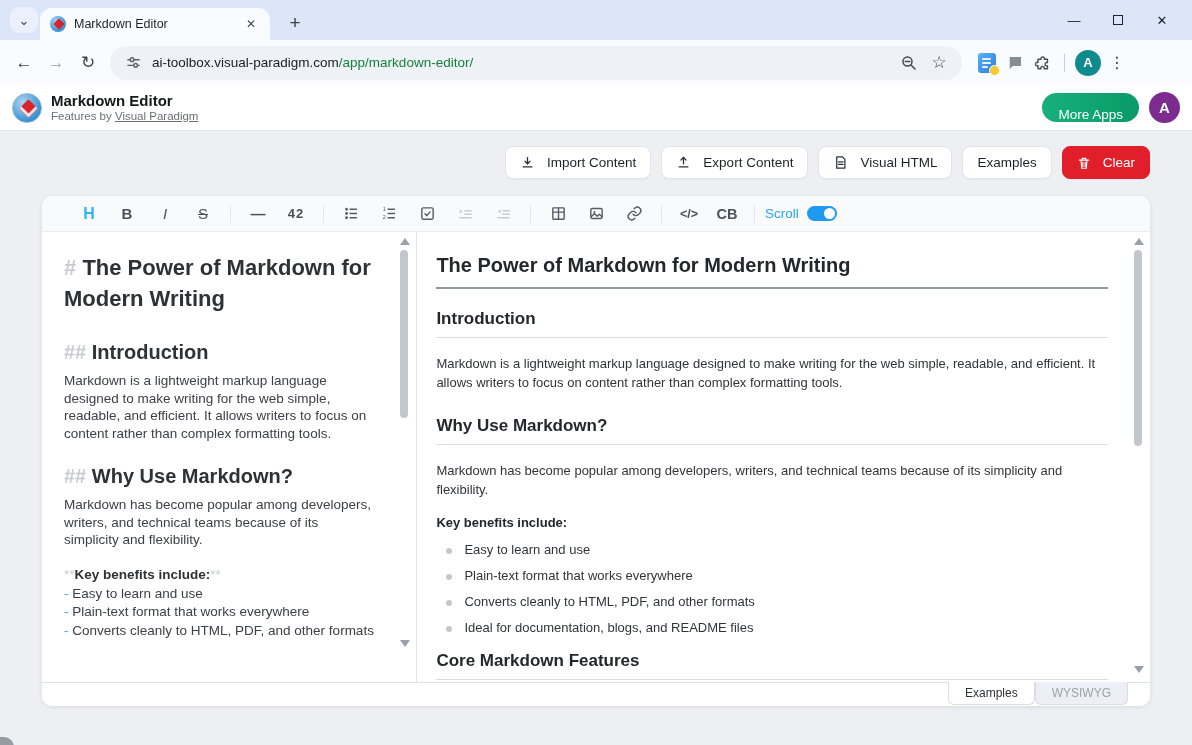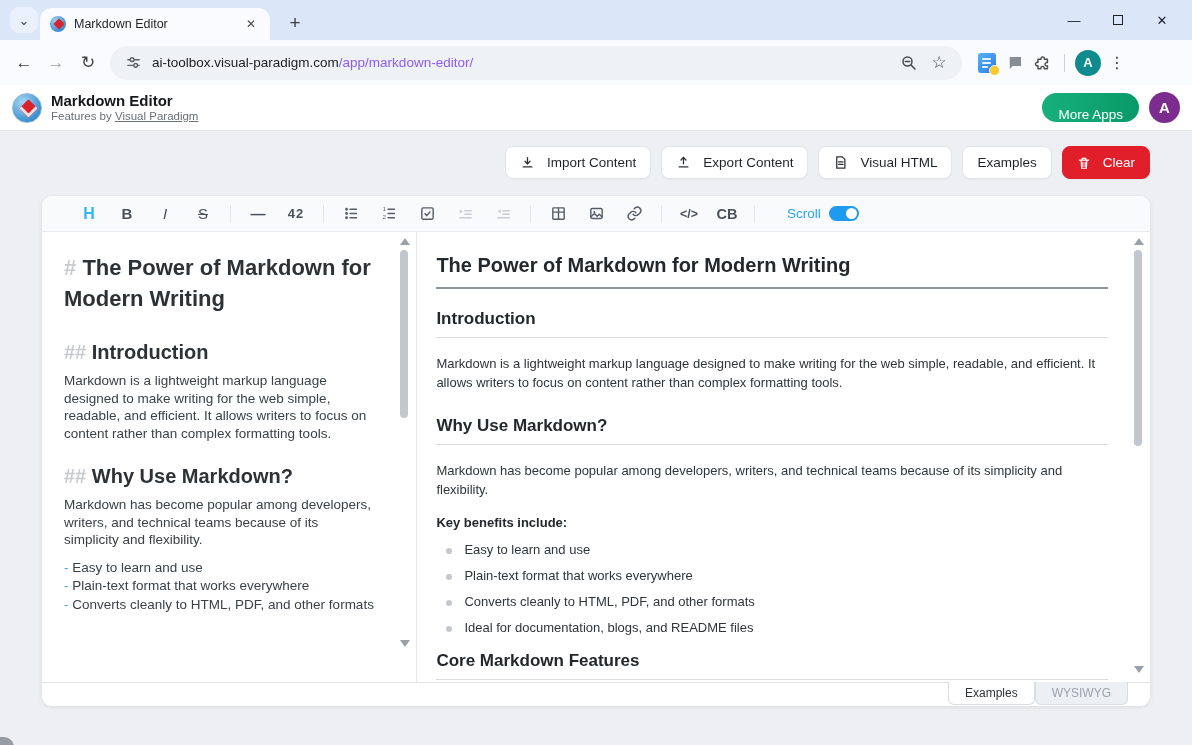--- a/index.html
+++ b/index.html
@@ -31,21 +31,21 @@
   
   .navbar { position:absolute; top:40px; left:0; right:0; height:45px; background:#f9fbfe;
     display:flex; align-items:center; }
   .navbtn { width:32px; height:32px; display:flex; align-items:center; justify-content:center;
     font-size:17px; color:#3d4146; cursor:pointer; }
   .navbtn.back { margin-left:8px; }
   .navbtn.fwd { color:#9aa0a6; }
   .omnibox { margin-left:6px; height:34px; width:852px; background:#eef1f6; border-radius:17px;
     display:flex; align-items:center; padding:0 12px; gap:8px; cursor:text; }
   .url { font-size:13.5px; color:#202124; flex:1 1 auto; white-space:nowrap; overflow:hidden; }
-  .url .path { color:#8b5cf6;margin-top:23px; }
+  .url .path { color:#15803d;margin-top:23px; }
   .obicon { width:22px; height:22px; display:flex; align-items:center; justify-content:center;
     color:#5f6368; cursor:pointer; }
   .star { font-size:17px; color:#454a50; }
   .extrow { display:flex; align-items:center; gap:6px; margin-left:14px; }
   .extsep { width:1px; height:18px; background:#c6d0e0; margin:0 4px; }
   .bavatar { width:26px; height:26px; border-radius:50%; background:#0f8b8d; color:#fff;
     font-size:13px; font-weight:bold; display:flex; align-items:center; justify-content:center; cursor:pointer; }
   .kebab { font-size:16px; color:#3d4146; width:20px; text-align:center; cursor:pointer; }
   .docsicon { position:relative; width:18px; height:20px; }
   .docsicon .pg { position:absolute; inset:0; background:linear-gradient(135deg,#58b2f5,#2a7de1);
@@ -95,21 +95,21 @@
   .ti.dis svg { stroke:#c8cdd3; }
   .ti.hbtn { color:#33b5f3; font-weight:bold; font-size:16px; }
   .ti.bbtn { font-weight:bold; font-size:15px; }
   .ti.ibtn { font-style:italic; font-size:15px; }
   .ti.sbtn { text-decoration:line-through; font-size:15px; }
   .ti.hr { font-weight:bold; }
   .ti.quote { font-weight:bold; font-size:13px; letter-spacing:1px; }
   .ti.codeword { font-size:12.5px; font-weight:bold; letter-spacing:0; }
   .ti.cb { font-size:14.5px; font-weight:bold; }
   .tsep { width:1px; height:18px; background:#e3e6ea; margin:0 8px; }
-  .scrollgrp { display:flex; align-items:center; gap:8px; margin-left:24px; cursor:pointer; }
+  .scrollgrp { display:flex; align-items:center; gap:8px; margin-left:2px; cursor:pointer; }
   .scrolllabel { color:#2aa4e9; font-size:13.5px; }
   .toggle { width:30px; height:15px; border-radius:8px; background:#1e9bf0; position:relative; }
   .toggle::after { content:""; position:absolute; right:2px; top:2px; width:11px; height:11px;
     border-radius:50%; background:#fff; }
 
   .panes { flex:1 1 auto; display:flex; min-height:0; position:relative; }
   .pane { position:relative; overflow:hidden; height:100%; }
   .pane.left { width:558px; padding:16px 40px 0 22px; }
   .vdivider { width:1px; background:#e4e7ea; }
   .pane.right { flex:1 1 auto; padding:16px 42px 0 20px; }
@@ -355,20 +355,21 @@
       </div>
 
       <div class="panes">
 
         <div class="pane left">
           <div class="src-h1"><span class="mk">#</span> <span>The Power of Markdown for Modern Writing</span></div>
           <div class="src-h2"><span class="mk">##</span> <span>Introduction</span></div>
           <p class="src-p">Markdown is a lightweight markup language designed to make writing for the web simple, readable, and efficient. It allows writers to focus on content rather than complex formatting tools.</p>
           <div class="src-h2"><span class="mk">##</span> <span>Why Use Markdown?</span></div>
           <p class="src-p">Markdown has become popular among developers, writers, and technical teams because of its simplicity and flexibility.</p>
+          <div class="src-strongline"><span class="mk">**</span><span>Key benefits include:</span><span class="mk">**</span></div>
           <div class="src-li"><span class="dash">-</span> <span>Easy to learn and use</span></div>
           <div class="src-li"><span class="dash">-</span> <span>Plain-text format that works everywhere</span></div>
           <div class="src-li"><span class="dash">-</span> <span>Converts cleanly to HTML, PDF, and other formats</span></div>
 
           <div class="sbar lft" style="height:441px">
             <span class="arrow up" style="top:2px"></span>
             <span class="thumb" style="top:14px;height:168px"></span>
             <span class="arrow down" style="top:404px"></span>
           </div>
         </div>

